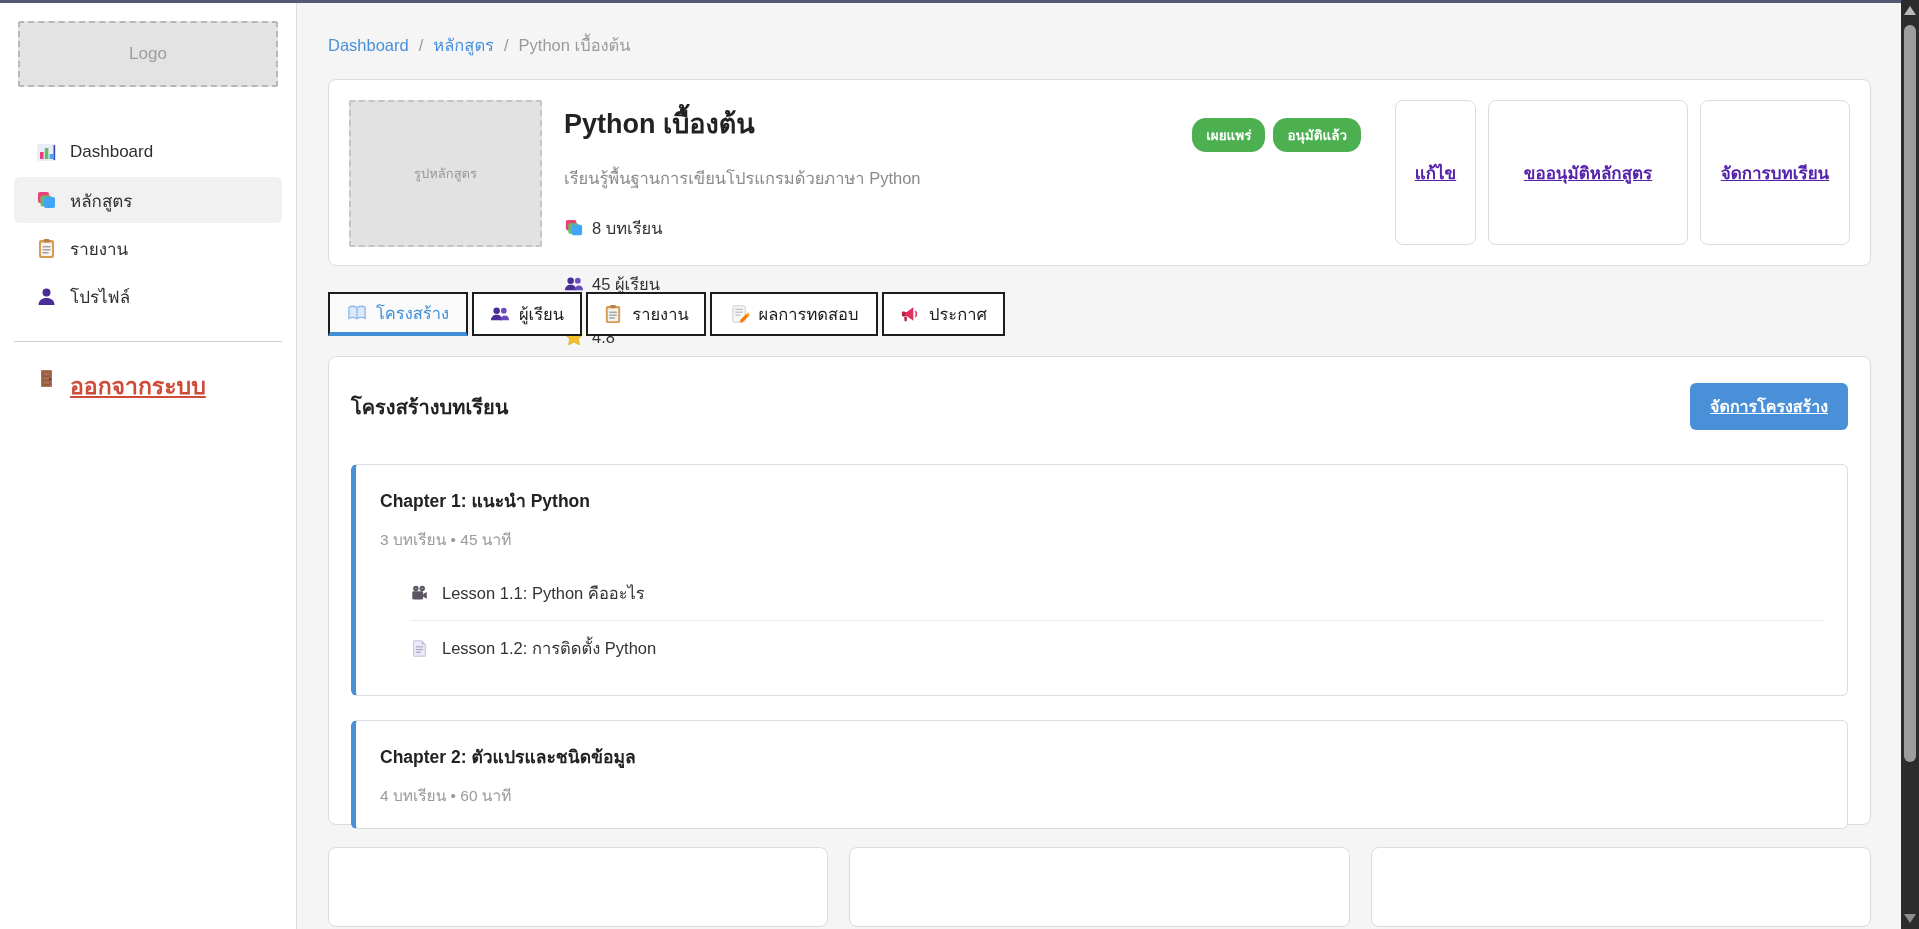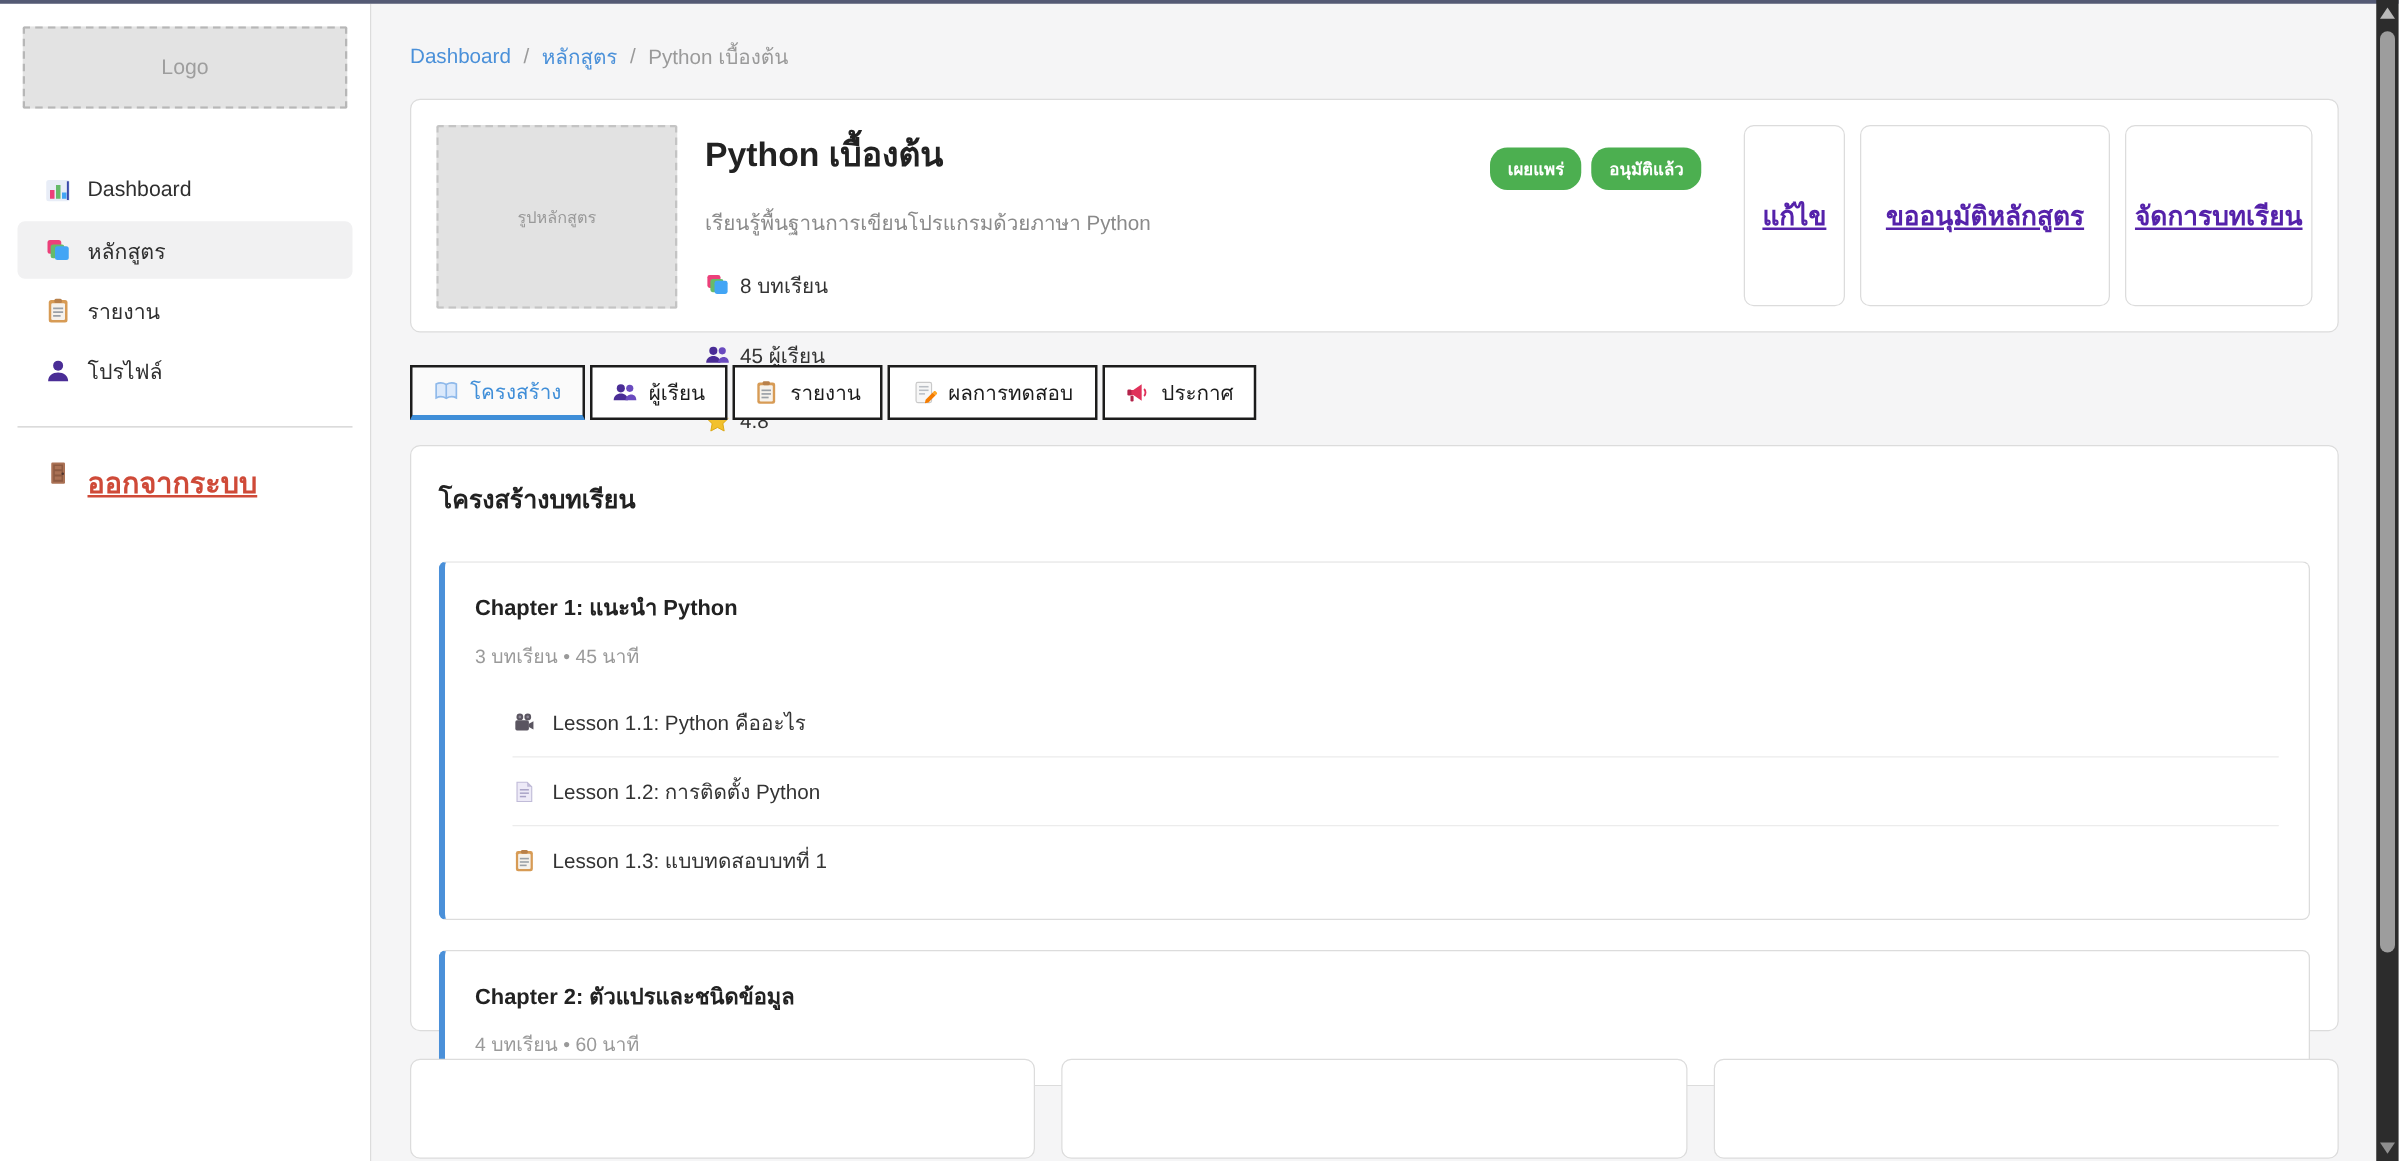--- a/index.html
+++ b/index.html
@@ -72,21 +72,21 @@
   .badge {
     background: #4caf50; color: #fff; font-size: 13.5px; font-weight: bold;
     padding: 6px 14px; border-radius: 14px; white-space: nowrap;
   }
   .action-cards { flex: 0 0 auto; display: flex; gap: 12px; }
   .action-card {
     border: 1px solid #dcdcdc; border-radius: 8px; background: #fff;
     display: flex; align-items: center; justify-content: center;
     padding: 0 16px; cursor: pointer;
   }
-  .action-card a { color: #5522aa; font-weight: bold; font-size: 21px; text-decoration: underline; white-space: nowrap; }
+  .action-card a { color: #5522aa; font-weight: bold; font-size: 17px; text-decoration: underline; white-space: nowrap; }
   .action-card.a1 { width: 81px; }
   .action-card.a2 { width: 200px; }
   .action-card.a3 { width: 150px; }
 
   
   .tabs { margin-top: 26px; display: flex; gap: 4px; }
   .tab {
     height: 44px; background: #fff; border: 2px solid #1c1c1c;
     display: flex; align-items: center; justify-content: center; gap: 9px;
     font-size: 16.5px; color: #1c1c1c; cursor: pointer; padding: 0 14px;
@@ -330,20 +330,21 @@
             <rect x="4.6" y="13" width="2.6" height="5" rx="1" fill="#b3234a"></rect>
             <path d="M16 7.5c1.6 1.4 1.6 4.6 0 6" stroke="#e0315a" stroke-width="1.6" fill="none"></path>
           </svg>
         <span>ประกาศ</span>
       </div>
     </div>
 
     <section class="content-card">
       <div class="content-head">
         <h2 class="section-title">โครงสร้างบทเรียน</h2>
+        <button class="manage-btn">จัดการโครงสร้าง</button>
       </div>
 
       <div class="chapter c1">
         <div class="chapter-title">Chapter 1: แนะนำ Python</div>
         <div class="chapter-meta">3 บทเรียน • 45 นาที</div>
         <div class="lessons">
           <div class="lesson">
             <svg viewBox="0 0 21 21">
                 <circle cx="6.5" cy="5" r="3" fill="#5a5560"></circle>
                 <circle cx="13.5" cy="5" r="3" fill="#5a5560"></circle>
@@ -357,31 +358,20 @@
           <div class="lesson">
             <svg viewBox="0 0 21 21">
                 <path d="M4 2h9l4 4v13H4z" fill="#edeaf7" stroke="#c0bbd8" stroke-width="1"></path>
                 <path d="M13 2v4h4z" fill="#c0bbd8"></path>
                 <rect x="6.5" y="8" width="8" height="1.3" fill="#a8a2c6"></rect>
                 <rect x="6.5" y="11" width="8" height="1.3" fill="#a8a2c6"></rect>
                 <rect x="6.5" y="14" width="5.5" height="1.3" fill="#a8a2c6"></rect>
               </svg>
             <span>Lesson 1.2: การติดตั้ง Python</span>
           </div>
-          <div class="lesson">
-            <svg viewBox="0 0 21 21">
-                <rect x="3" y="2" width="15" height="18" rx="2" fill="#d79b55"></rect>
-                <rect x="5" y="4.5" width="11" height="13.5" rx="1" fill="#f6f2ec"></rect>
-                <rect x="7.5" y="1" width="6" height="3.4" rx="1.2" fill="#b9814a"></rect>
-                <rect x="6.5" y="8" width="8" height="1.4" fill="#9aa0a6"></rect>
-                <rect x="6.5" y="11" width="8" height="1.4" fill="#9aa0a6"></rect>
-                <rect x="6.5" y="14" width="6" height="1.4" fill="#9aa0a6"></rect>
-              </svg>
-            <span>Lesson 1.3: แบบทดสอบบทที่ 1</span>
-          </div>
         </div>
       </div>
 
       <div class="chapter c2">
         <div class="chapter-title">Chapter 2: ตัวแปรและชนิดข้อมูล</div>
         <div class="chapter-meta">4 บทเรียน • 60 นาที</div>
       </div>
     </section>
 
     <div class="bottom-cards">

